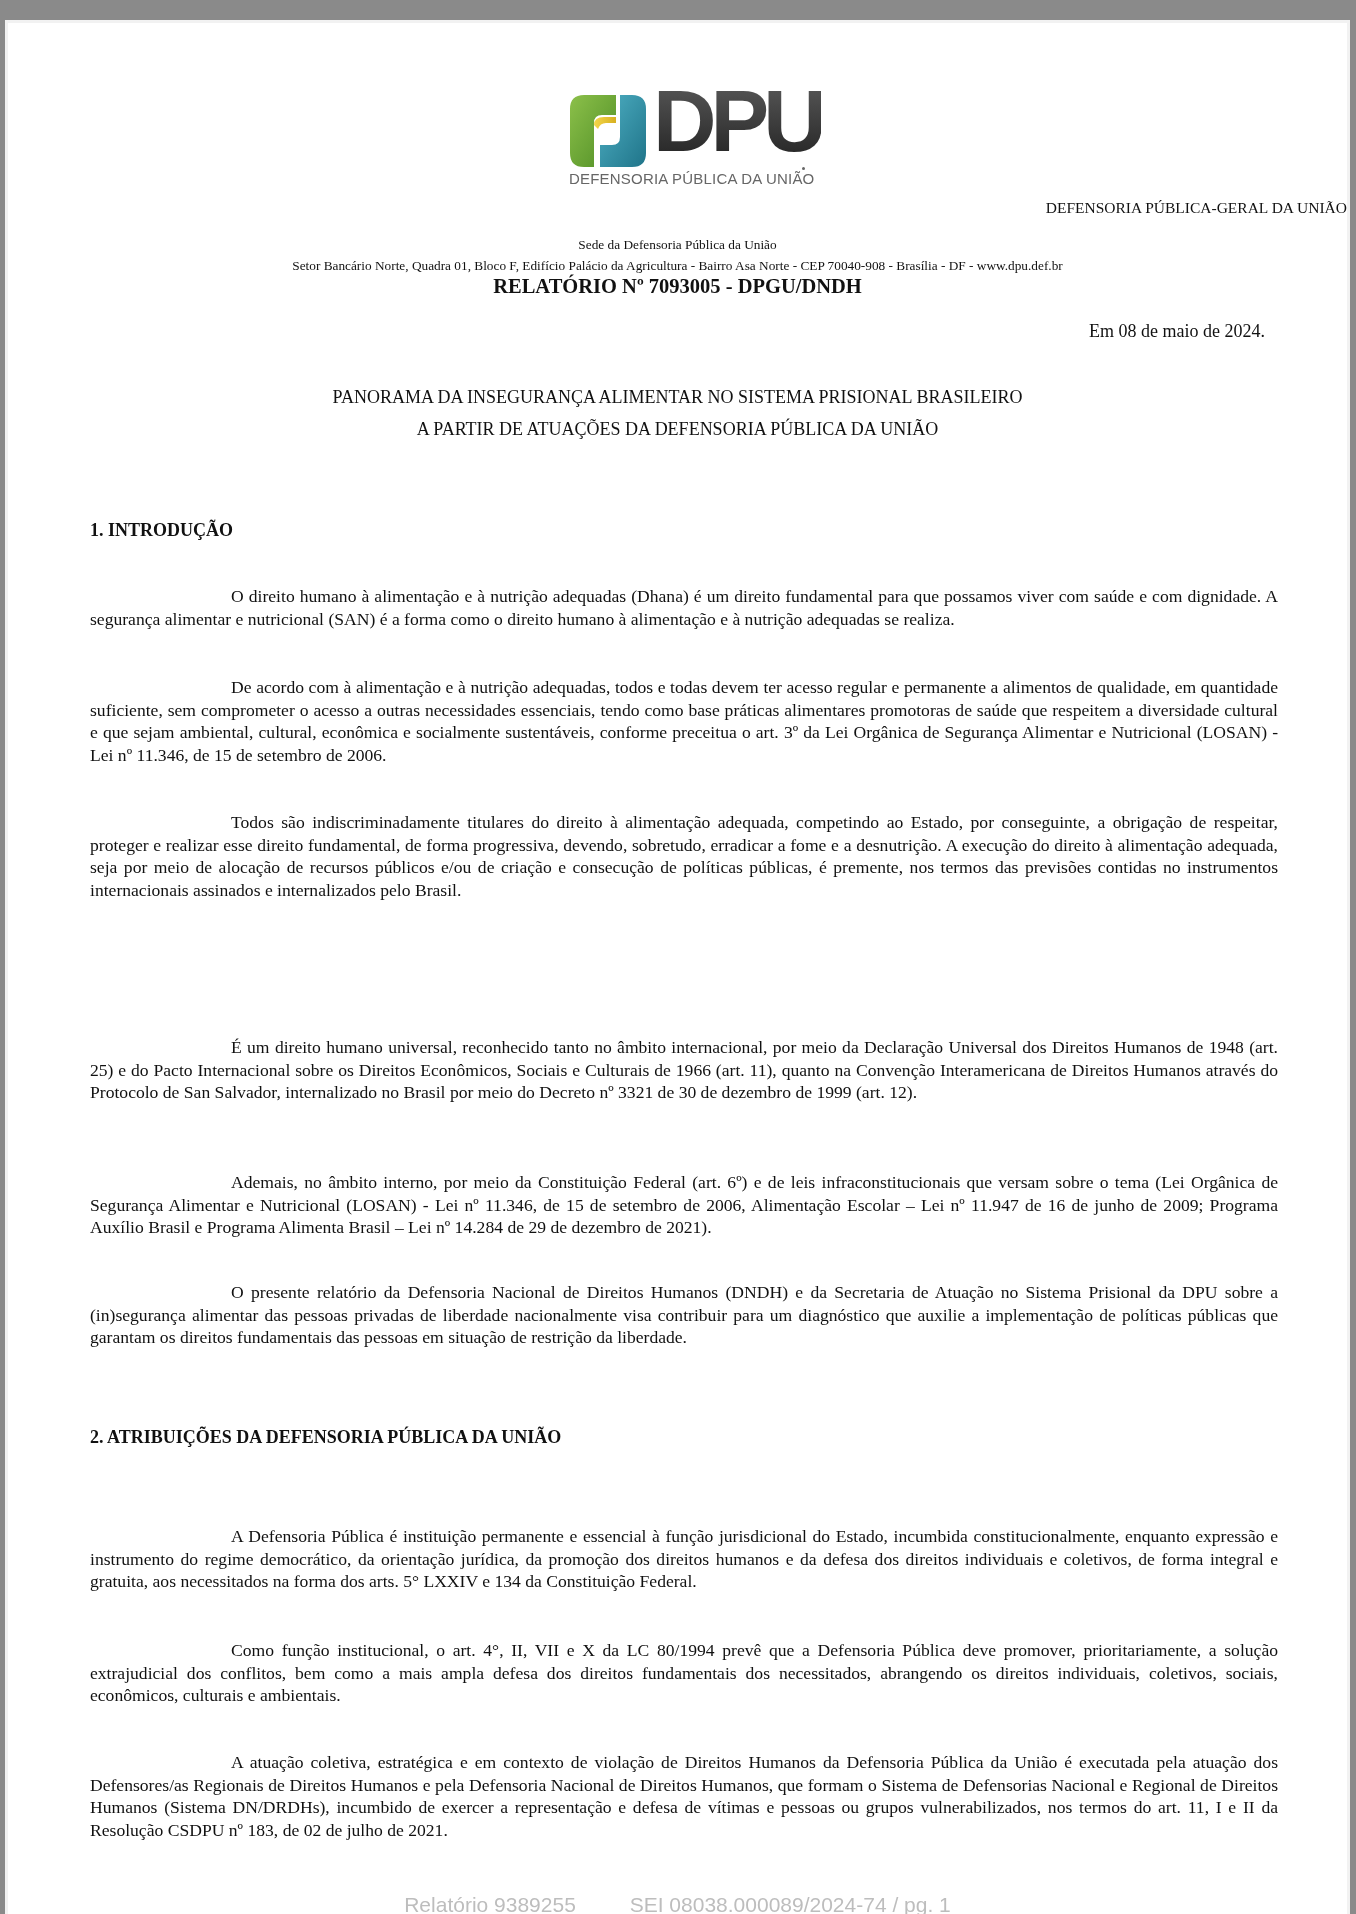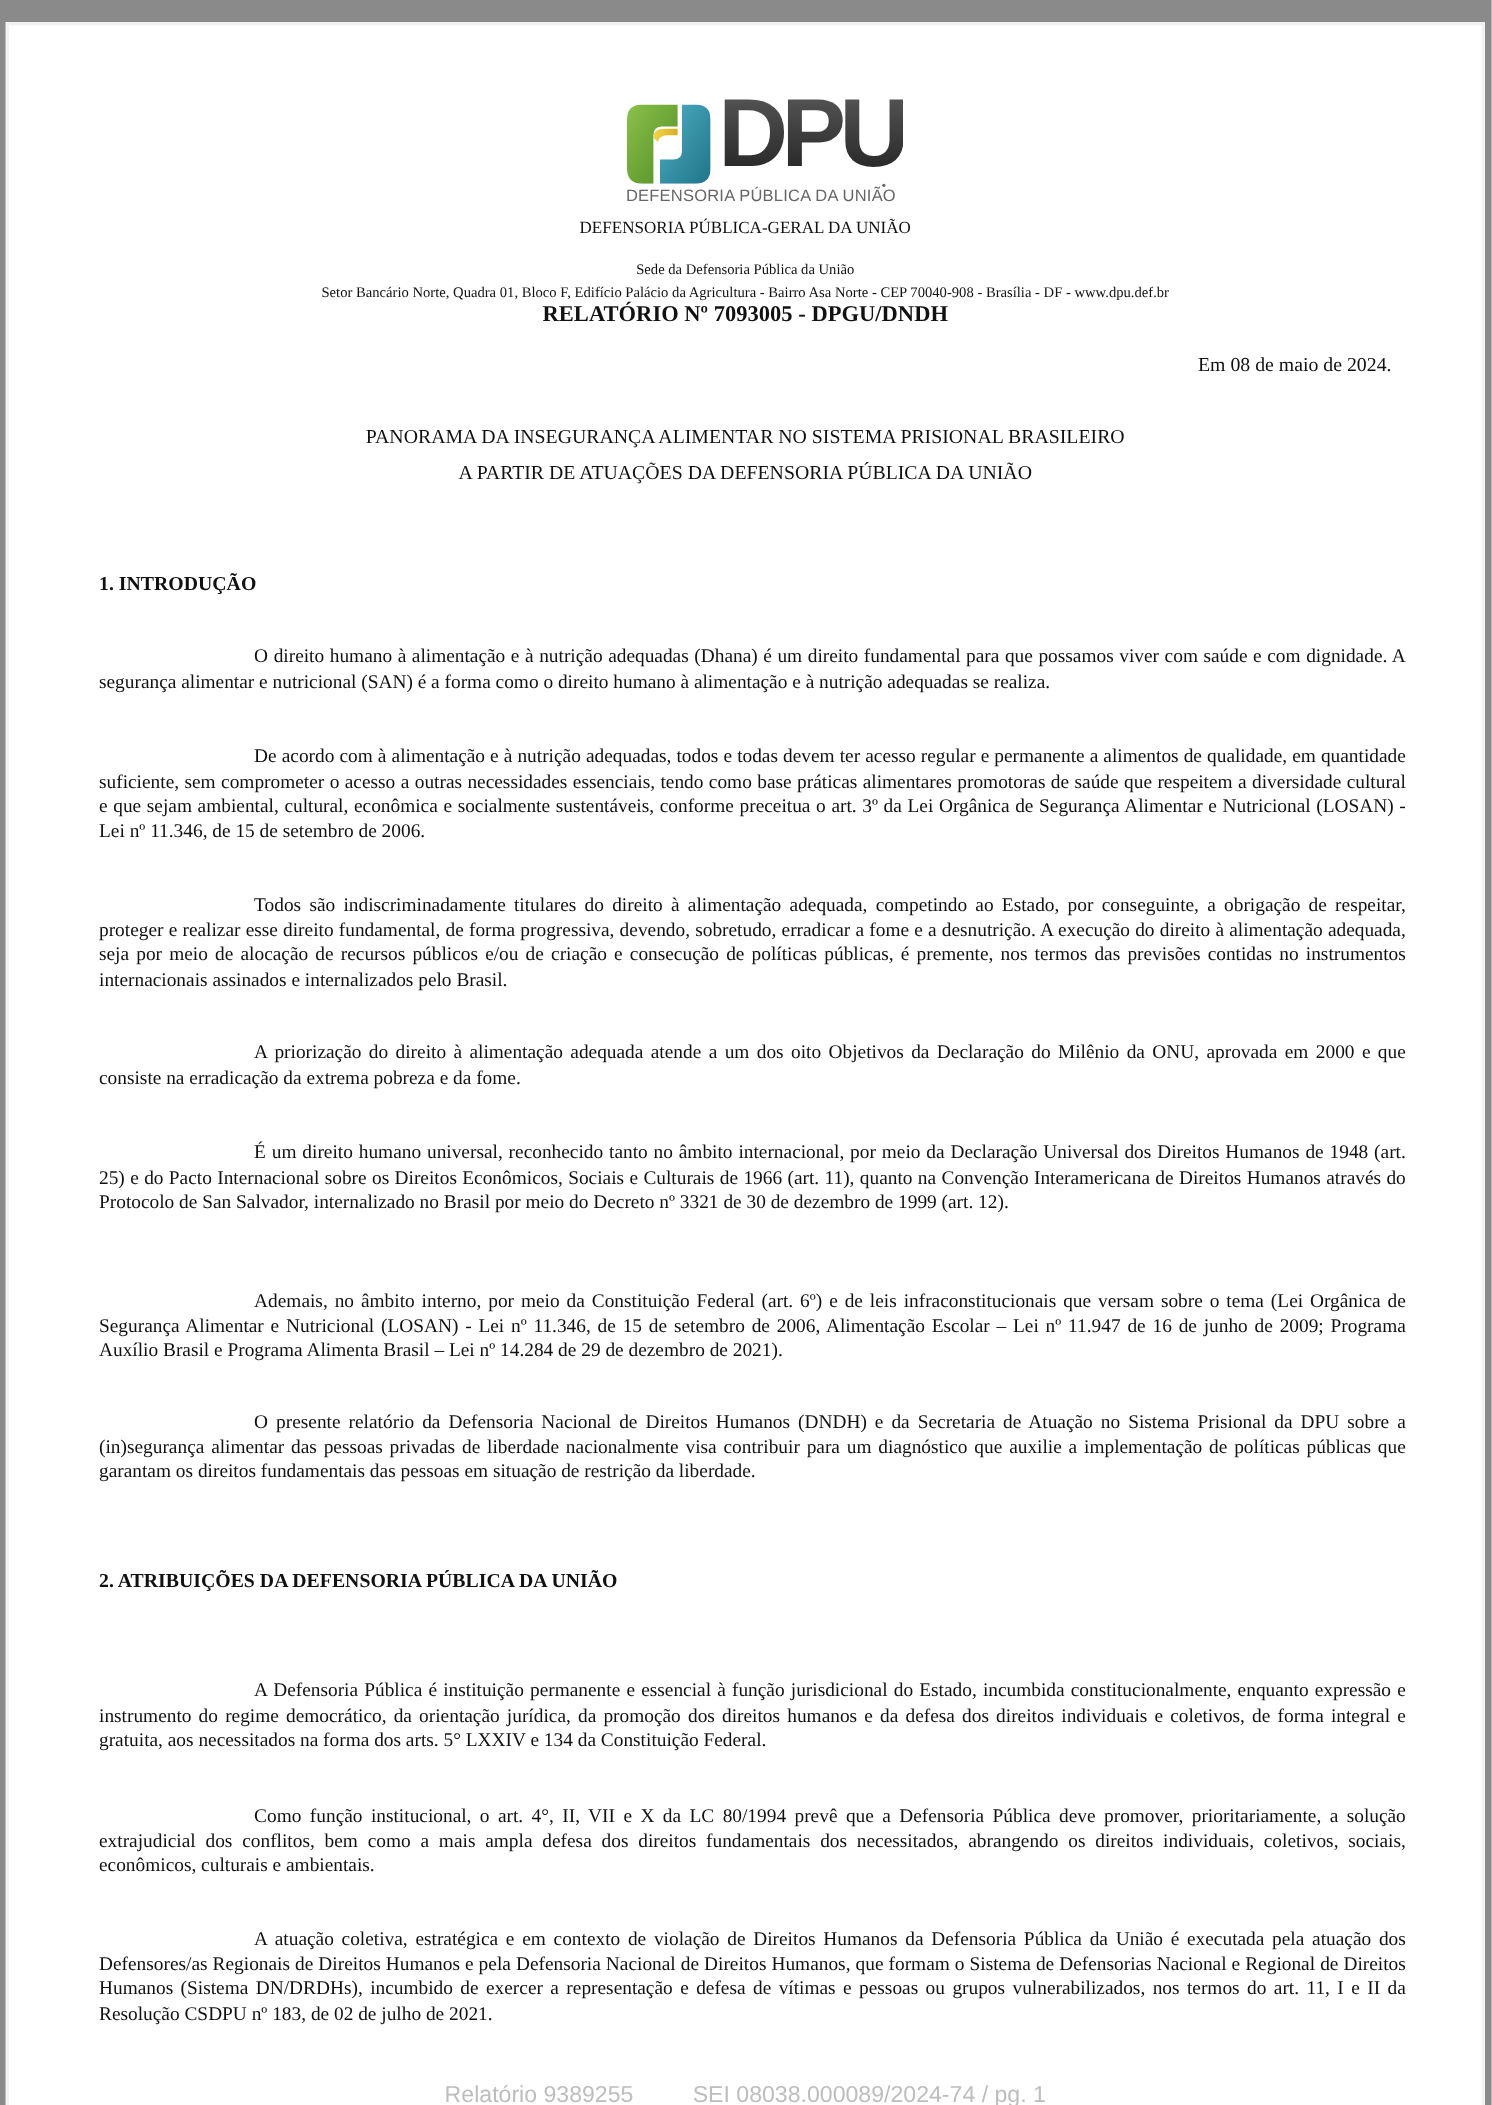--- a/index.html
+++ b/index.html
@@ -45,21 +45,21 @@
       white-space: nowrap;
     }
     .logo-dot {
       position: absolute; left: 237px; top: 74px;
       width: 3px; height: 3px; border-radius: 50%; background: #666;
     }
     .hdr {
       position: absolute; left: 0; right: 0; text-align: center;
       white-space: nowrap;
     }
-    .hdr1 { top: 176px; font-size: 15.5px; }
+    .hdr1 { top: 176px; font-size: 15.5px; text-align: right; }
     .hdr2 { top: 195px; font-size: 13.3px; margin-top: 40px; }
     .hdr3 { top: 214px; font-size: 13.3px; }
     .report-title {
       position: absolute; left: 0; right: 0; top: 252px;
       text-align: center; font-weight: bold; font-size: 20.5px;
     }
     .date {
       position: absolute; right: 82px; top: 298px;
       font-size: 18px;
     }
@@ -130,21 +130,20 @@
     <div class="date">Em 08 de maio de 2024.</div>
 
     <div class="doc-title dt1">PANORAMA DA INSEGURANÇA ALIMENTAR NO SISTEMA PRISIONAL BRASILEIRO</div>
     <div class="doc-title dt2">A PARTIR DE ATUAÇÕES DA DEFENSORIA PÚBLICA DA UNIÃO</div>
 
     <div class="section-heading h1pos">1. INTRODUÇÃO</div>
 
     <p class="para" style="top:562px;margin:0">O direito humano à alimentação e à nutrição adequadas (Dhana) é um direito fundamental para que possamos viver com saúde e com dignidade. A segurança alimentar e nutricional (SAN) é a forma como o direito humano à alimentação e à nutrição adequadas se realiza.</p>
     <p class="para" style="top:653px;margin:0">De acordo com à alimentação e à nutrição adequadas, todos e todas devem ter acesso regular e permanente a alimentos de qualidade, em quantidade suficiente, sem comprometer o acesso a outras necessidades essenciais, tendo como base práticas alimentares promotoras de saúde que respeitem a diversidade cultural e que sejam ambiental, cultural, econômica e socialmente sustentáveis, conforme preceitua o art. 3º da Lei Orgânica de Segurança Alimentar e Nutricional (LOSAN) - Lei nº 11.346, de 15 de setembro de 2006.</p>
     <p class="para" style="top:788px;margin:0">Todos são indiscriminadamente titulares do direito à alimentação adequada, competindo ao Estado, por conseguinte, a obrigação de respeitar, proteger e realizar esse direito fundamental, de forma progressiva, devendo, sobretudo, erradicar a fome e a desnutrição. A execução do direito à alimentação adequada, seja por meio de alocação de recursos públicos e/ou de criação e consecução de políticas públicas, é premente, nos termos das previsões contidas no instrumentos internacionais assinados e internalizados pelo Brasil.</p>
-    <p class="para" style="top:922px;margin:0">A priorização do direito à alimentação adequada atende a um dos oito Objetivos da Declaração do Milênio da ONU, aprovada em 2000 e que consiste na erradicação da extrema pobreza e da fome.</p>
     <p class="para" style="top:1013px;margin:0">É um direito humano universal, reconhecido tanto no âmbito internacional, por meio da Declaração Universal dos Direitos Humanos de 1948 (art. 25) e do Pacto Internacional sobre os Direitos Econômicos, Sociais e Culturais de 1966 (art. 11), quanto na Convenção Interamericana de Direitos Humanos através do Protocolo de San Salvador, internalizado no Brasil por meio do Decreto nº 3321 de 30 de dezembro de 1999 (art. 12).</p>
     <p class="para" style="top:1148px;margin:0">Ademais, no âmbito interno, por meio da Constituição Federal (art. 6º) e de leis infraconstitucionais que versam sobre o tema (Lei Orgânica de Segurança Alimentar e Nutricional (LOSAN) - Lei nº 11.346, de 15 de setembro de 2006, Alimentação Escolar – Lei nº 11.947 de 16 de junho de 2009; Programa Auxílio Brasil e Programa Alimenta Brasil – Lei nº 14.284 de 29 de dezembro de 2021).</p>
     <p class="para" style="top:1258px;margin:0">O presente relatório da Defensoria Nacional de Direitos Humanos (DNDH) e da Secretaria de Atuação no Sistema Prisional da DPU sobre a (in)segurança alimentar das pessoas privadas de liberdade nacionalmente visa contribuir para um diagnóstico que auxilie a implementação de políticas públicas que garantam os direitos fundamentais das pessoas em situação de restrição da liberdade.</p>
 
     <div class="section-heading h2pos">2. ATRIBUIÇÕES DA DEFENSORIA PÚBLICA DA UNIÃO</div>
 
     <p class="para" style="top:1502px;margin:0">A Defensoria Pública é instituição permanente e essencial à função jurisdicional do Estado, incumbida constitucionalmente, enquanto expressão e instrumento do regime democrático, da orientação jurídica, da promoção dos direitos humanos e da defesa dos direitos individuais e coletivos, de forma integral e gratuita, aos necessitados na forma dos arts. 5° LXXIV e 134 da Constituição Federal.</p>
     <p class="para" style="top:1616px;margin:0">Como função institucional, o art. 4°, II, VII e X da LC 80/1994 prevê que a Defensoria Pública deve promover, prioritariamente, a solução extrajudicial dos conflitos, bem como a mais ampla defesa dos direitos fundamentais dos necessitados, abrangendo os direitos individuais, coletivos, sociais, econômicos, culturais e ambientais.</p>
     <p class="para" style="top:1728px;margin:0">A atuação coletiva, estratégica e em contexto de violação de Direitos Humanos da Defensoria Pública da União é executada pela atuação dos Defensores/as Regionais de Direitos Humanos e pela Defensoria Nacional de Direitos Humanos, que formam o Sistema de Defensorias Nacional e Regional de Direitos Humanos (Sistema DN/DRDHs), incumbido de exercer a representação e defesa de vítimas e pessoas ou grupos vulnerabilizados, nos termos do art. 11, I e II da Resolução CSDPU nº 183, de 02 de julho de 2021.</p>
 

